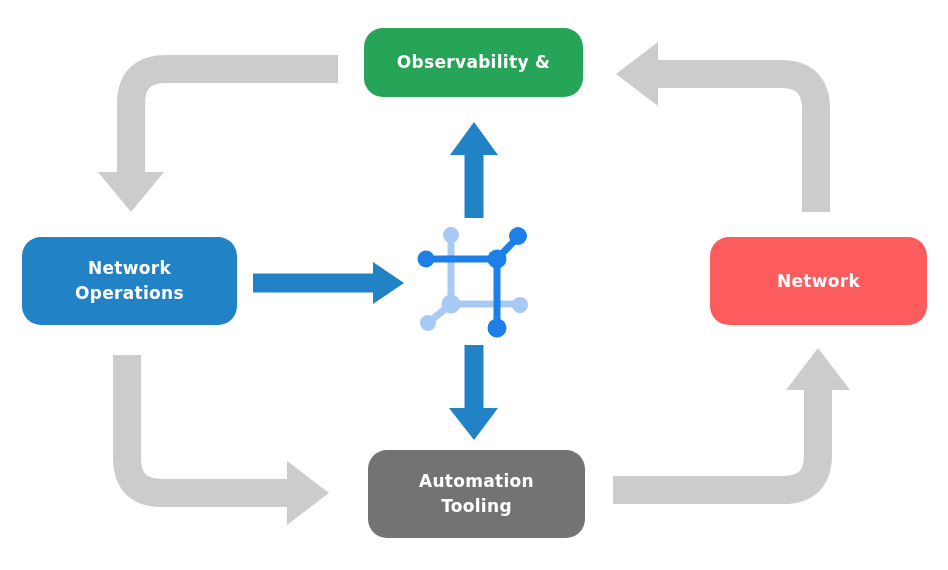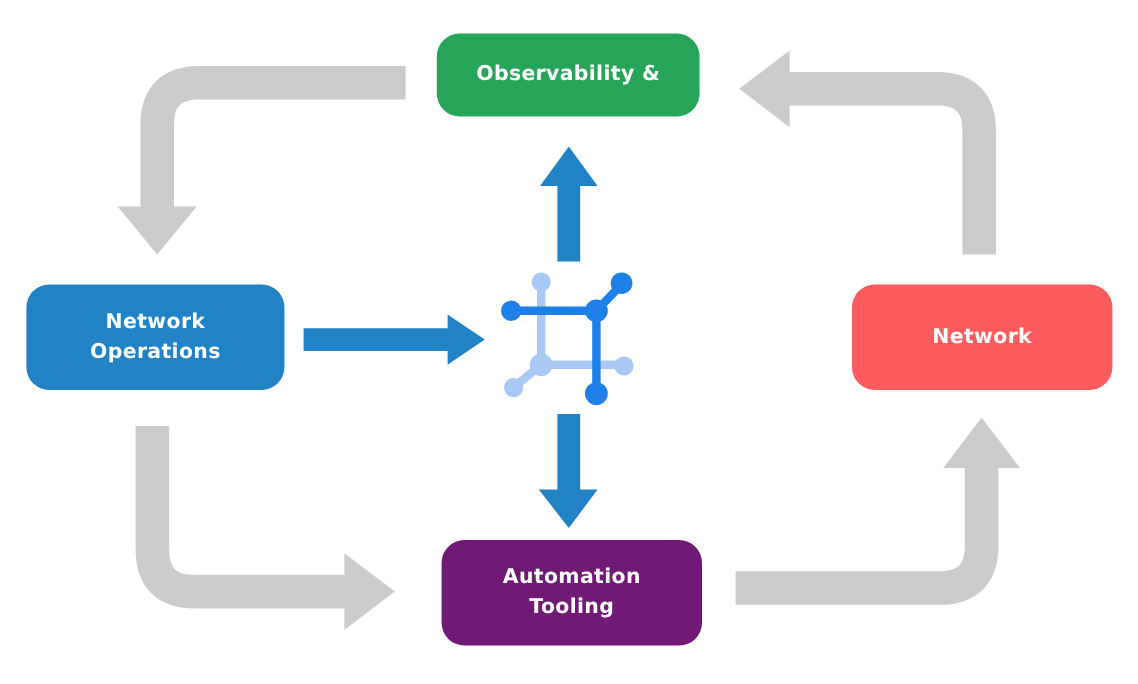--- a/index.html
+++ b/index.html
@@ -114,18 +114,18 @@
 
   <div class="node-box node-operations" style="background: rgb(33, 130, 198);">
     <span>Network</span>
     <span>Operations</span>
   </div>
 
   <div class="node-box node-infrastructure" style="background: rgb(252, 92, 94);">
     <span>Network</span>
   </div>
 
-  <div class="node-box node-automation" style="background: #701a75;">
+  <div class="node-box node-automation" style="background: #737373;">
     <span>Automation</span>
     <span>Tooling</span>
   </div>
 
 </div>
 
 </body></html>

